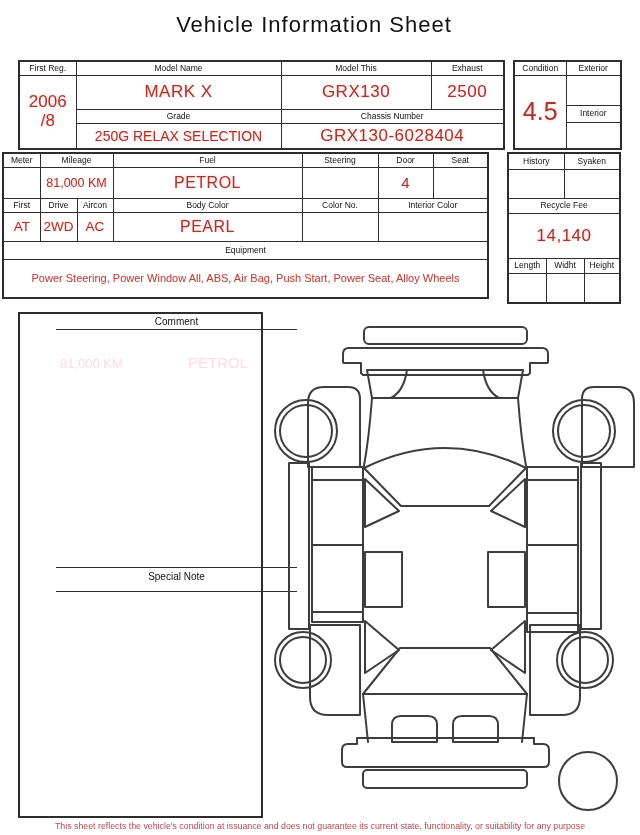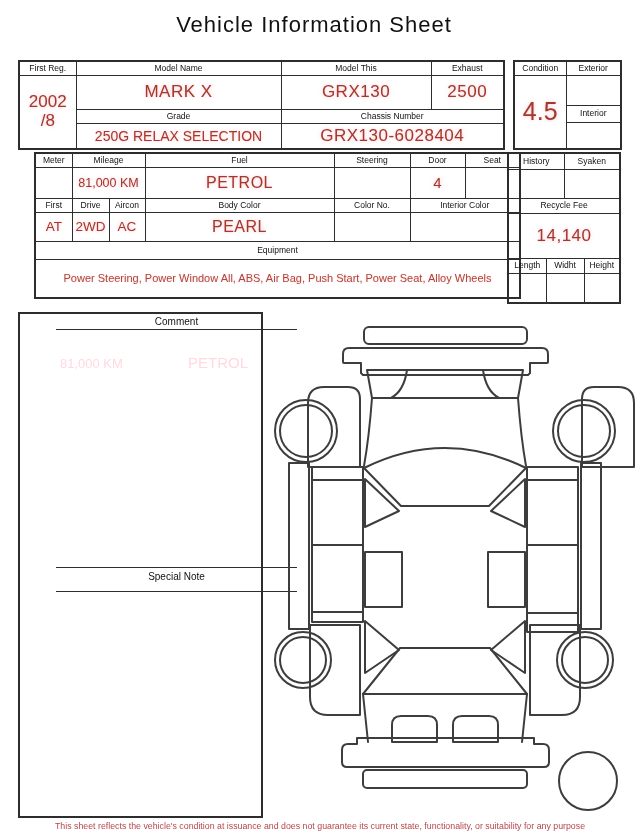--- a/index.html
+++ b/index.html
@@ -49,21 +49,21 @@
         <col style="width:73px">
       </colgroup>
     <tbody>
         <tr style="height:14px">
       <td class="lbl">First Reg.</td>
       <td class="lbl">Model Name</td>
       <td class="lbl">Model This</td>
       <td class="lbl">Exhaust</td>
     </tr>
     <tr style="height:34px">
-      <td rowspan="3" class="red firstreg"><span>2002</span><br><span>/8</span></td>
+      <td rowspan="3" class="red firstreg"><span>2006</span><br><span>/8</span></td>
       <td class="red v17">MARK X</td>
       <td class="red v17">GRX130</td>
       <td class="red v17">2500</td>
     </tr>
     <tr style="height:14px">
       <td class="lbl">Grade</td>
       <td colspan="2" class="lbl">Chassis Number</td>
     </tr>
     <tr style="height:26px">
       <td class="red v14">250G RELAX SELECTION</td>
@@ -88,21 +88,21 @@
     </tr>
     <tr style="height:17px">
       <td class="lbl">Interior</td>
     </tr>
     <tr style="height:27px">
       <td></td>
     </tr>
   </tbody>
     </table>
 
-  <table class="grid" style="left:34px;top:152px;width:485px;">
+  <table class="grid" style="left:2px;top:152px;width:485px;">
     <colgroup>
         <col style="width:37px">
         <col style="width:37px">
         <col style="width:36px">
         <col style="width:189px">
         <col style="width:76px">
         <col style="width:55px">
         <col style="width:55px">
       </colgroup>
     <tbody>

